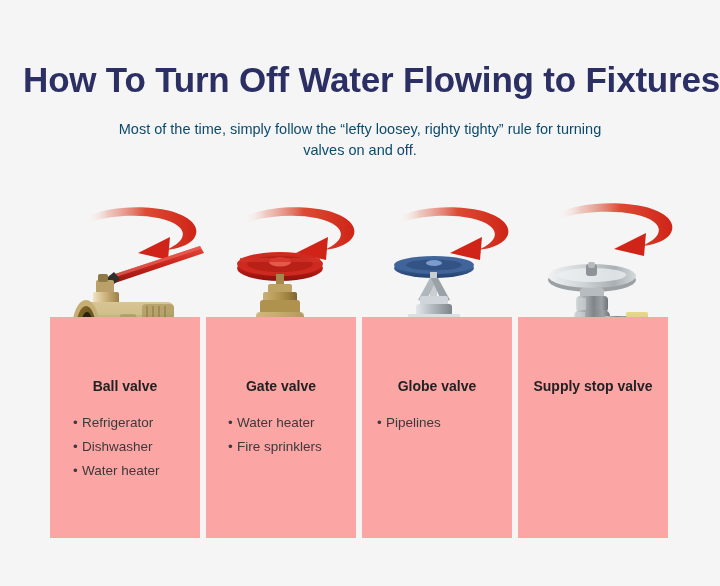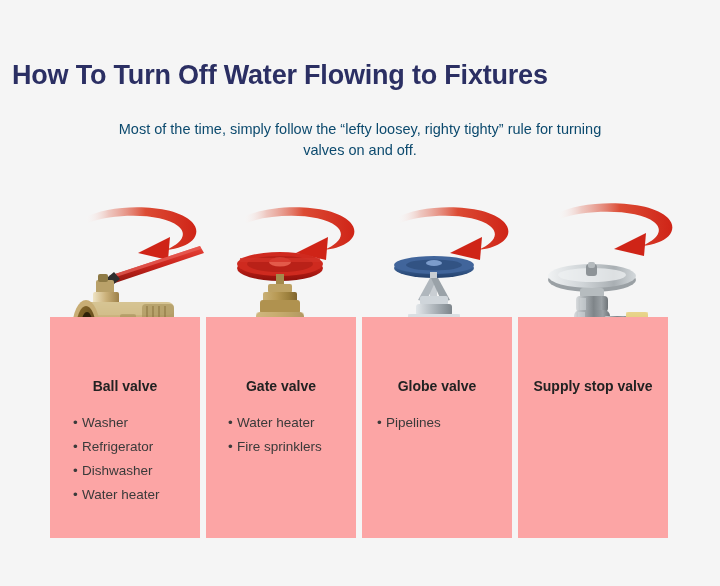--- a/index.html
+++ b/index.html
@@ -6,23 +6,23 @@
   body{
     width:720px;height:586px;
     background:#f5f5f5;
     font-family:"Liberation Sans", sans-serif;
     overflow:hidden;
     position:relative;
   }
   .page{position:absolute;inset:0;}
 
   .title{
-    position:absolute;left:12px;right:0;top:60px;
-    text-align:left;
-    font-size:27px;font-weight:bold;
+    position:absolute;left:4px;right:0;top:60px;
+    text-align:right;
+    font-size:35px;font-weight:bold;
     color:#2b2f63;
     letter-spacing:-0.2px;
   }
   .subtitle{
     position:absolute;left:50%;transform:translateX(-50%);
     top:119px;width:500px;
     text-align:center;
     font-size:14.5px;line-height:21px;
     color:#0c4a6e;
   }
@@ -336,21 +336,20 @@
         <rect x="46" y="158" width="8" height="12" fill="#d2d7da" opacity="0.5"></rect>
       </g>
     </svg>
   </div>
 
   <div class="cards">
 
     <div class="card c1">
       <div class="card-head">Ball valve</div>
       <div class="card-list">
-        <div><span class="bullet">•</span><span>Washer</span></div>
         <div><span class="bullet">•</span><span>Refrigerator</span></div>
         <div><span class="bullet">•</span><span>Dishwasher</span></div>
         <div><span class="bullet">•</span><span>Water heater</span></div>
       </div>
     </div>
 
     <div class="card c2">
       <div class="card-head">Gate valve</div>
       <div class="card-list">
         <div><span class="bullet">•</span><span>Water heater</span></div>

